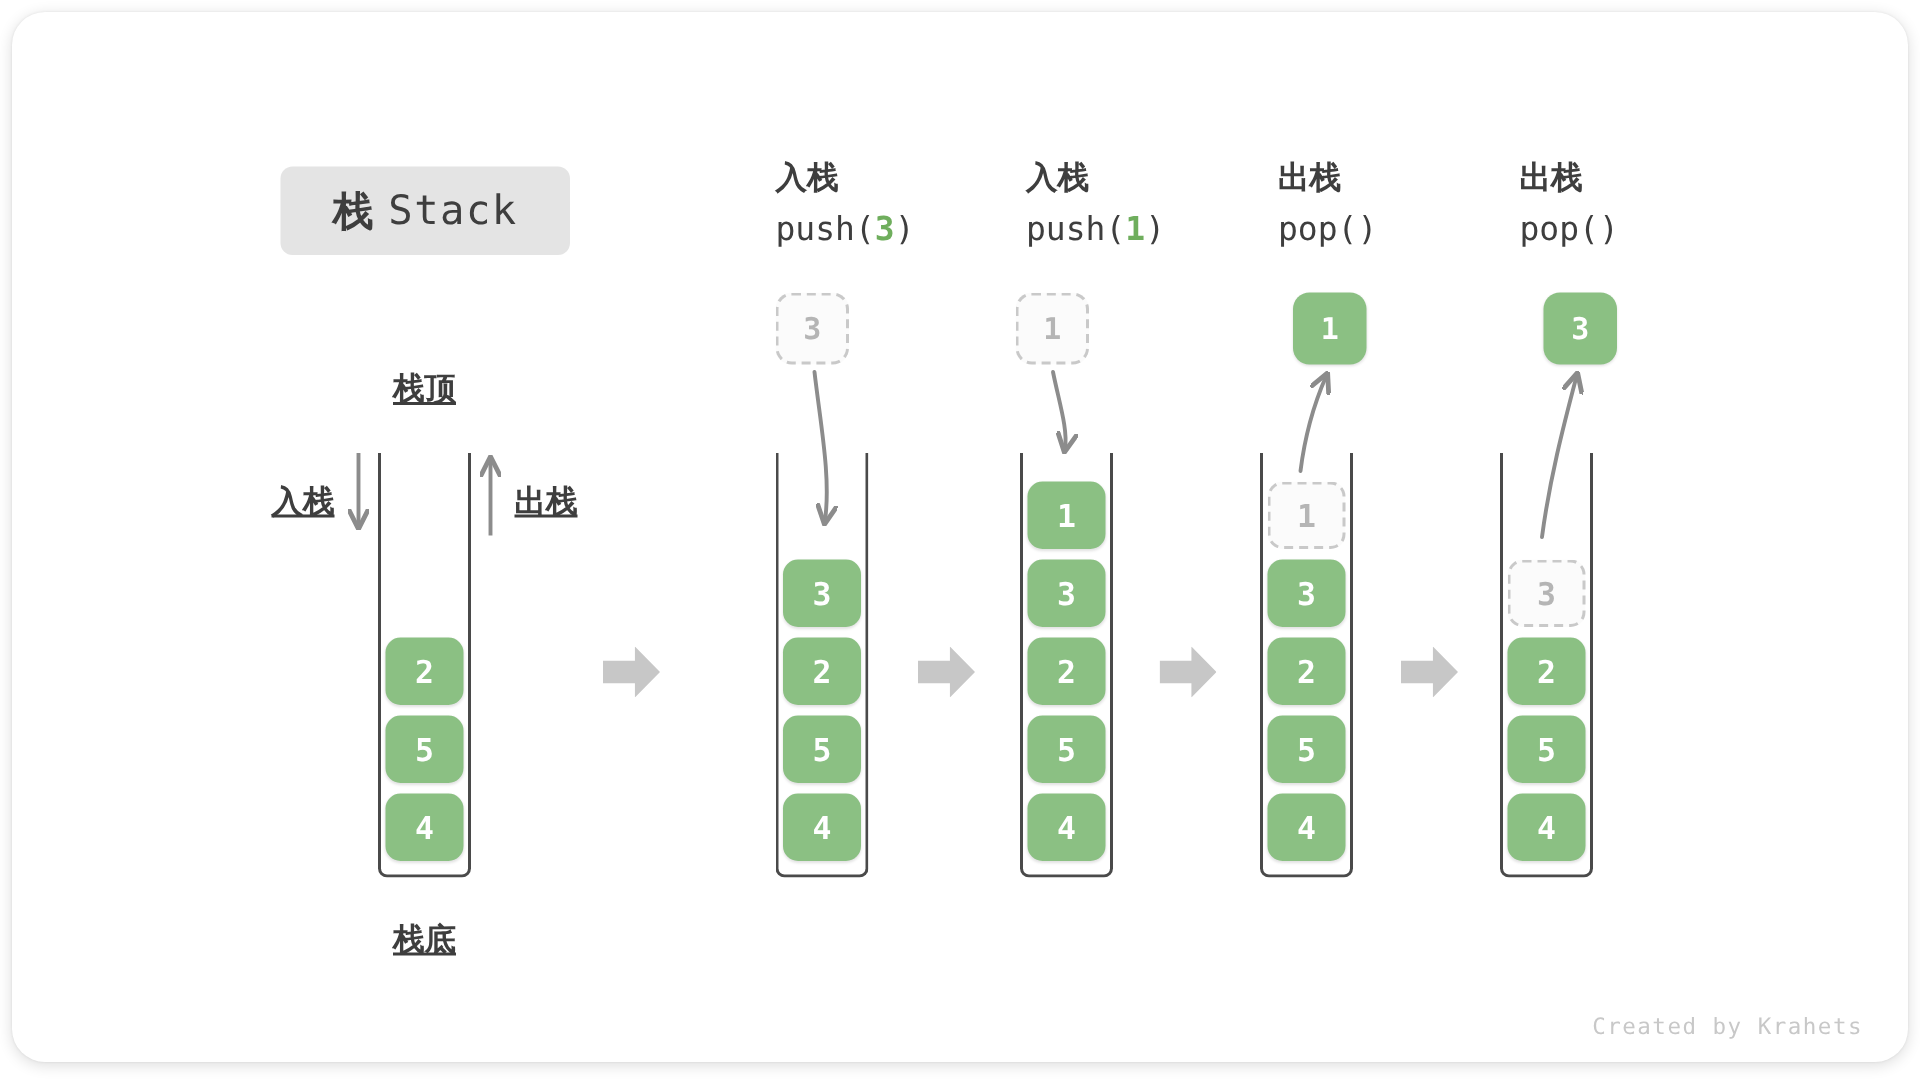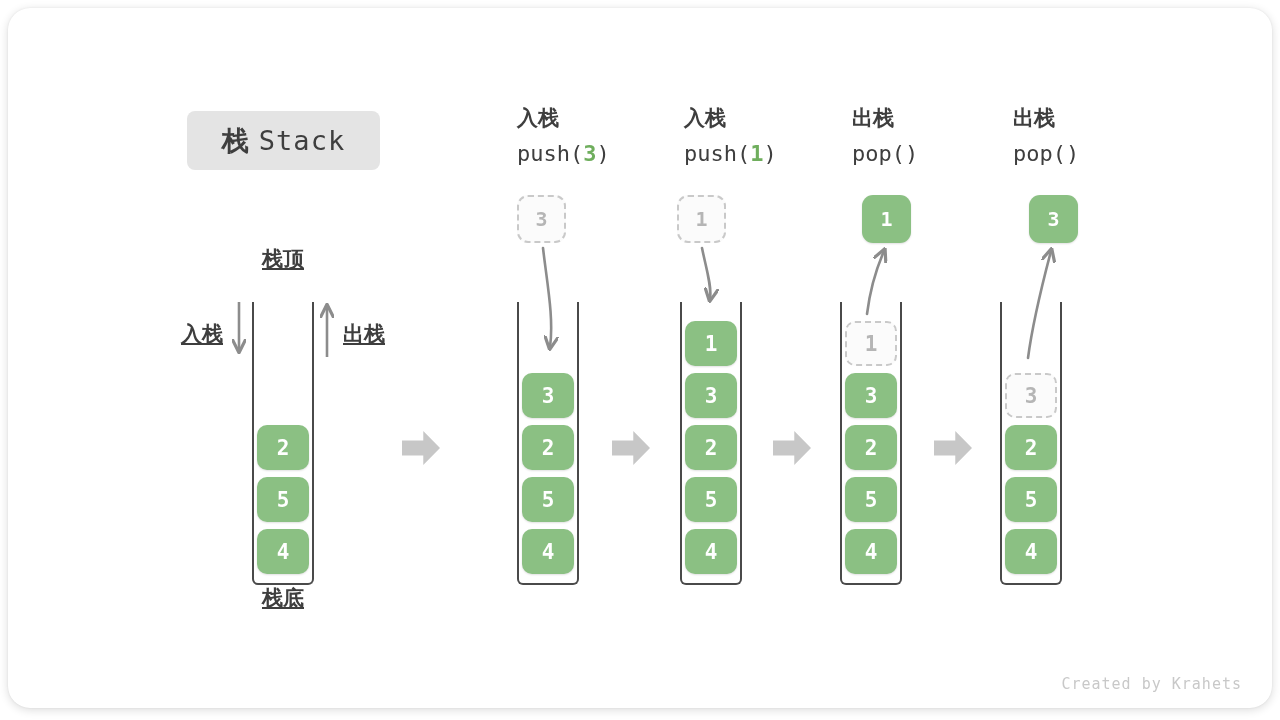--- a/index.html
+++ b/index.html
@@ -79,21 +79,21 @@
 
 <div id="stage">
   <div class="card"></div>
 
   <div class="title-badge">
     <span class="zh">栈</span>
     <span class="en">Stack</span>
   </div>
 
   <div class="side-label cjk-label" style="left:253px; top:245px; width:60px; text-align:center;">栈顶</div>
-  <div class="side-label cjk-label" style="left:253px; top:584px; width:60px; text-align:center;">栈底</div>
+  <div class="side-label cjk-label" style="left:253px; top:612px; width:60px; text-align:center;">栈底</div>
 
   <div class="side-label cjk-label" style="left:170px; top:320px; width:53px; text-align:right;">入栈</div>
   <div class="side-label cjk-label" style="left:343px; top:320px; width:53px; text-align:left;">出栈</div>
 
   <div id="columns-root">
       <div class="stack-container" style="left: 252px;"></div>
       <div class="cell solid" style="left: 257px; top: 425px;">2</div>
       <div class="cell solid" style="left: 257px; top: 477px;">5</div>
       <div class="cell solid" style="left: 257px; top: 529px;">4</div>
       <div class="stack-container" style="left: 517px;"></div>

